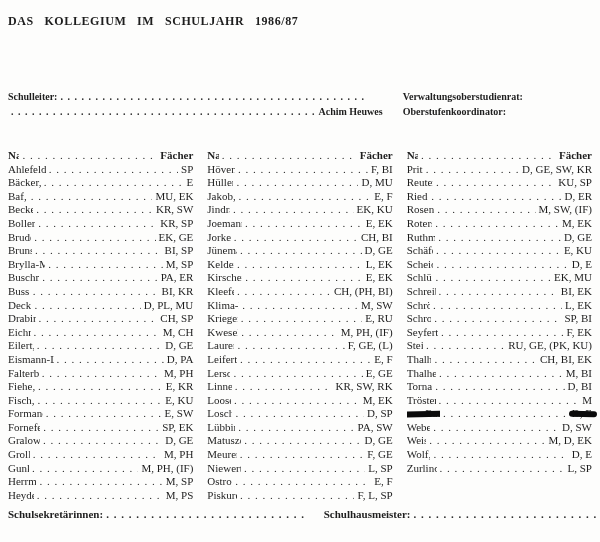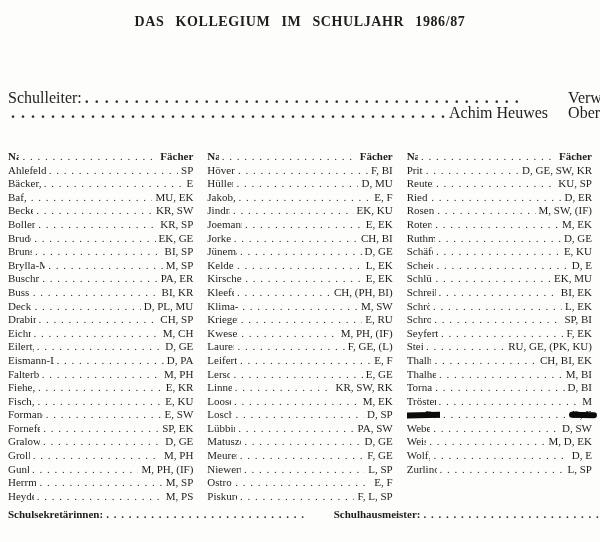--- a/index.html
+++ b/index.html
@@ -7,36 +7,35 @@
     width:600px;height:542px;
     background:#fdfdfc;
     font-family:"Liberation Serif","DejaVu Serif",serif;
     color:#1e1e1e;
     overflow:hidden;
     position:relative;
   }
   .page{padding:8px 8px 0 8px;position:relative;height:534px;box-sizing:border-box;}
 
   .title{
-    text-align:center;
     font-weight:bold;
-    font-size:14px;
+    font-size:12px;
     letter-spacing:.6px;
     word-spacing:7px;
     margin-top:6px;
     white-space:nowrap;
   }
 
   .officials{
     display:grid;
     grid-template-columns:1fr 1fr;
     column-gap:20px;
     margin-top:60px;
-    font-weight:normal;
-    font-size:16px;
+    font-weight:bold;
+    font-size:10px;
     line-height:15px;
   }
   .off-row{display:flex;align-items:baseline;white-space:nowrap;}
 
   .dots{
     flex:1 1 auto;
     overflow:hidden;
     white-space:nowrap;
     margin:0 3px;
     min-width:8px;
@@ -72,21 +71,21 @@
     border-radius:3px;
     transform:translateY(-50%) rotate(-1.3deg);
   }
   .row.struck .sub::after{transform:translateY(-50%) rotate(1.5deg);}
 
   .footer{
     position:absolute;
     left:8px;right:8px;bottom:14px;
     display:grid;
     grid-template-columns:52% 1fr;
-    column-gap:22px;
+    column-gap:12px;
     font-weight:bold;
     font-size:11px;
   }
 </style>
 </head>
 <body>
 
 <div class="page">
 
   <div class="title">DAS KOLLEGIUM IM SCHULJAHR 1986/87</div>

